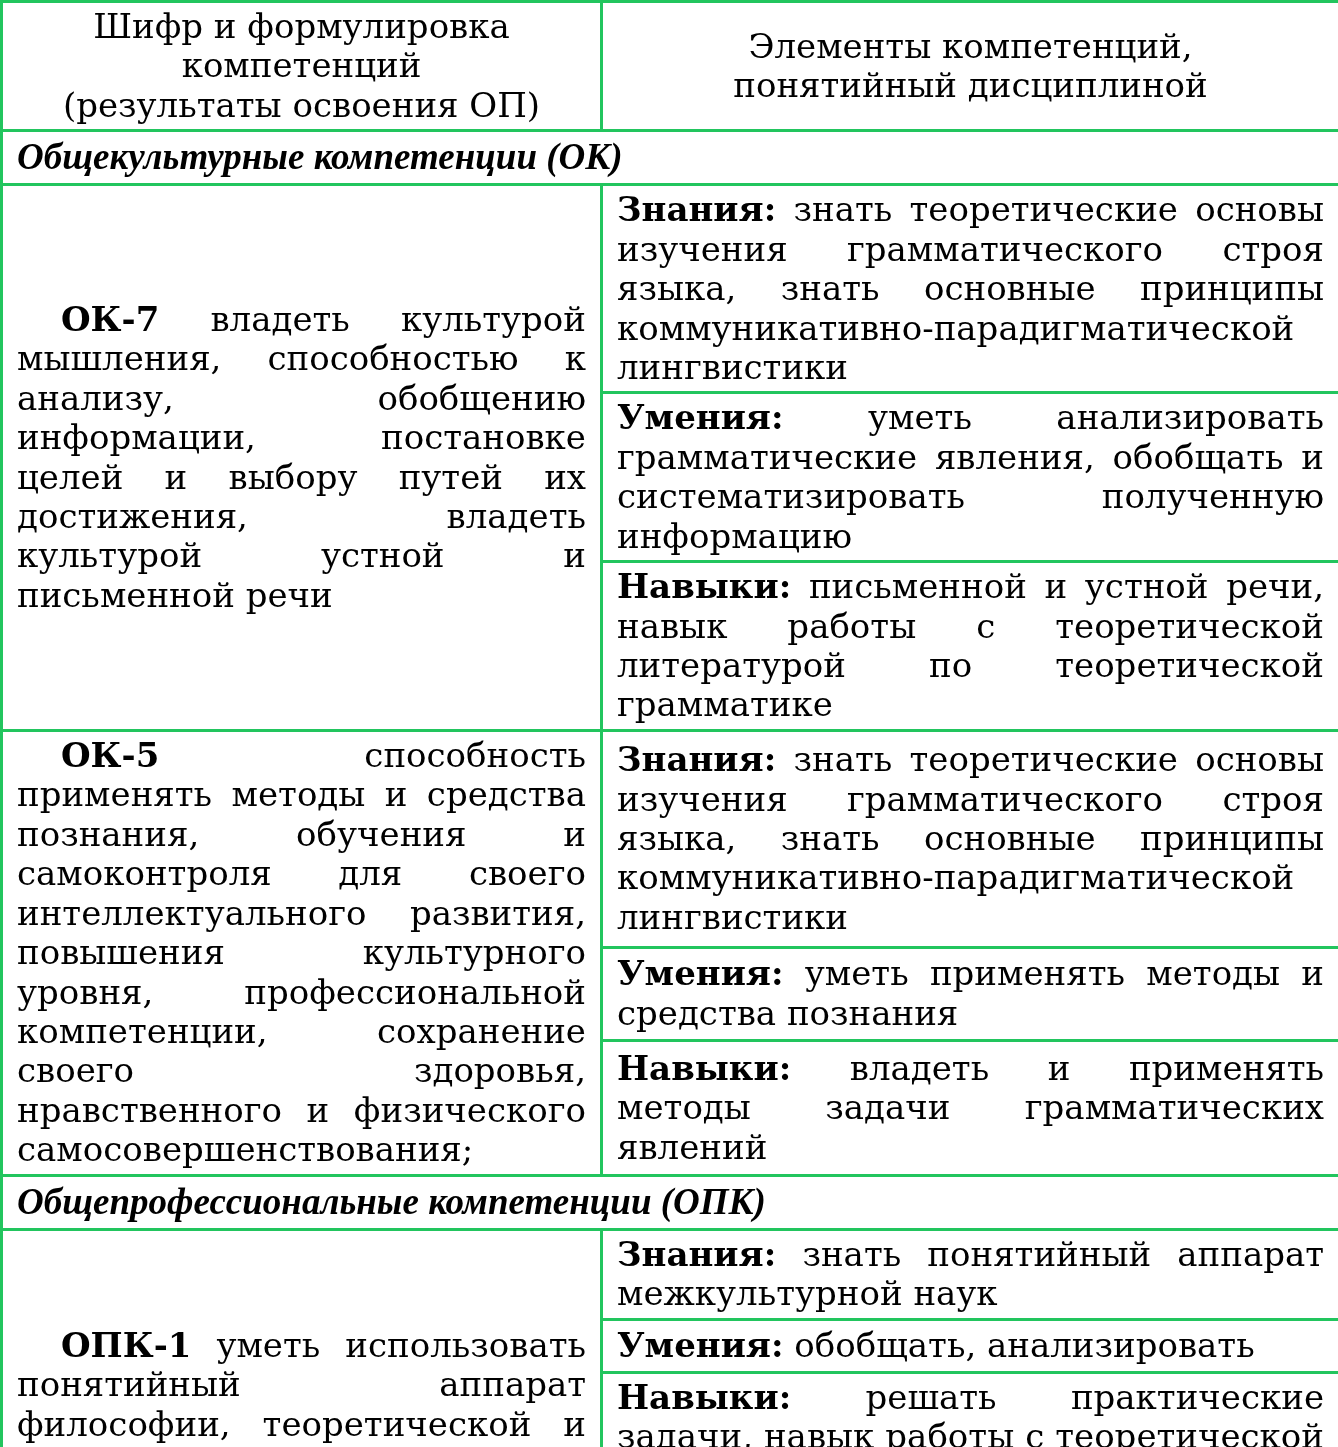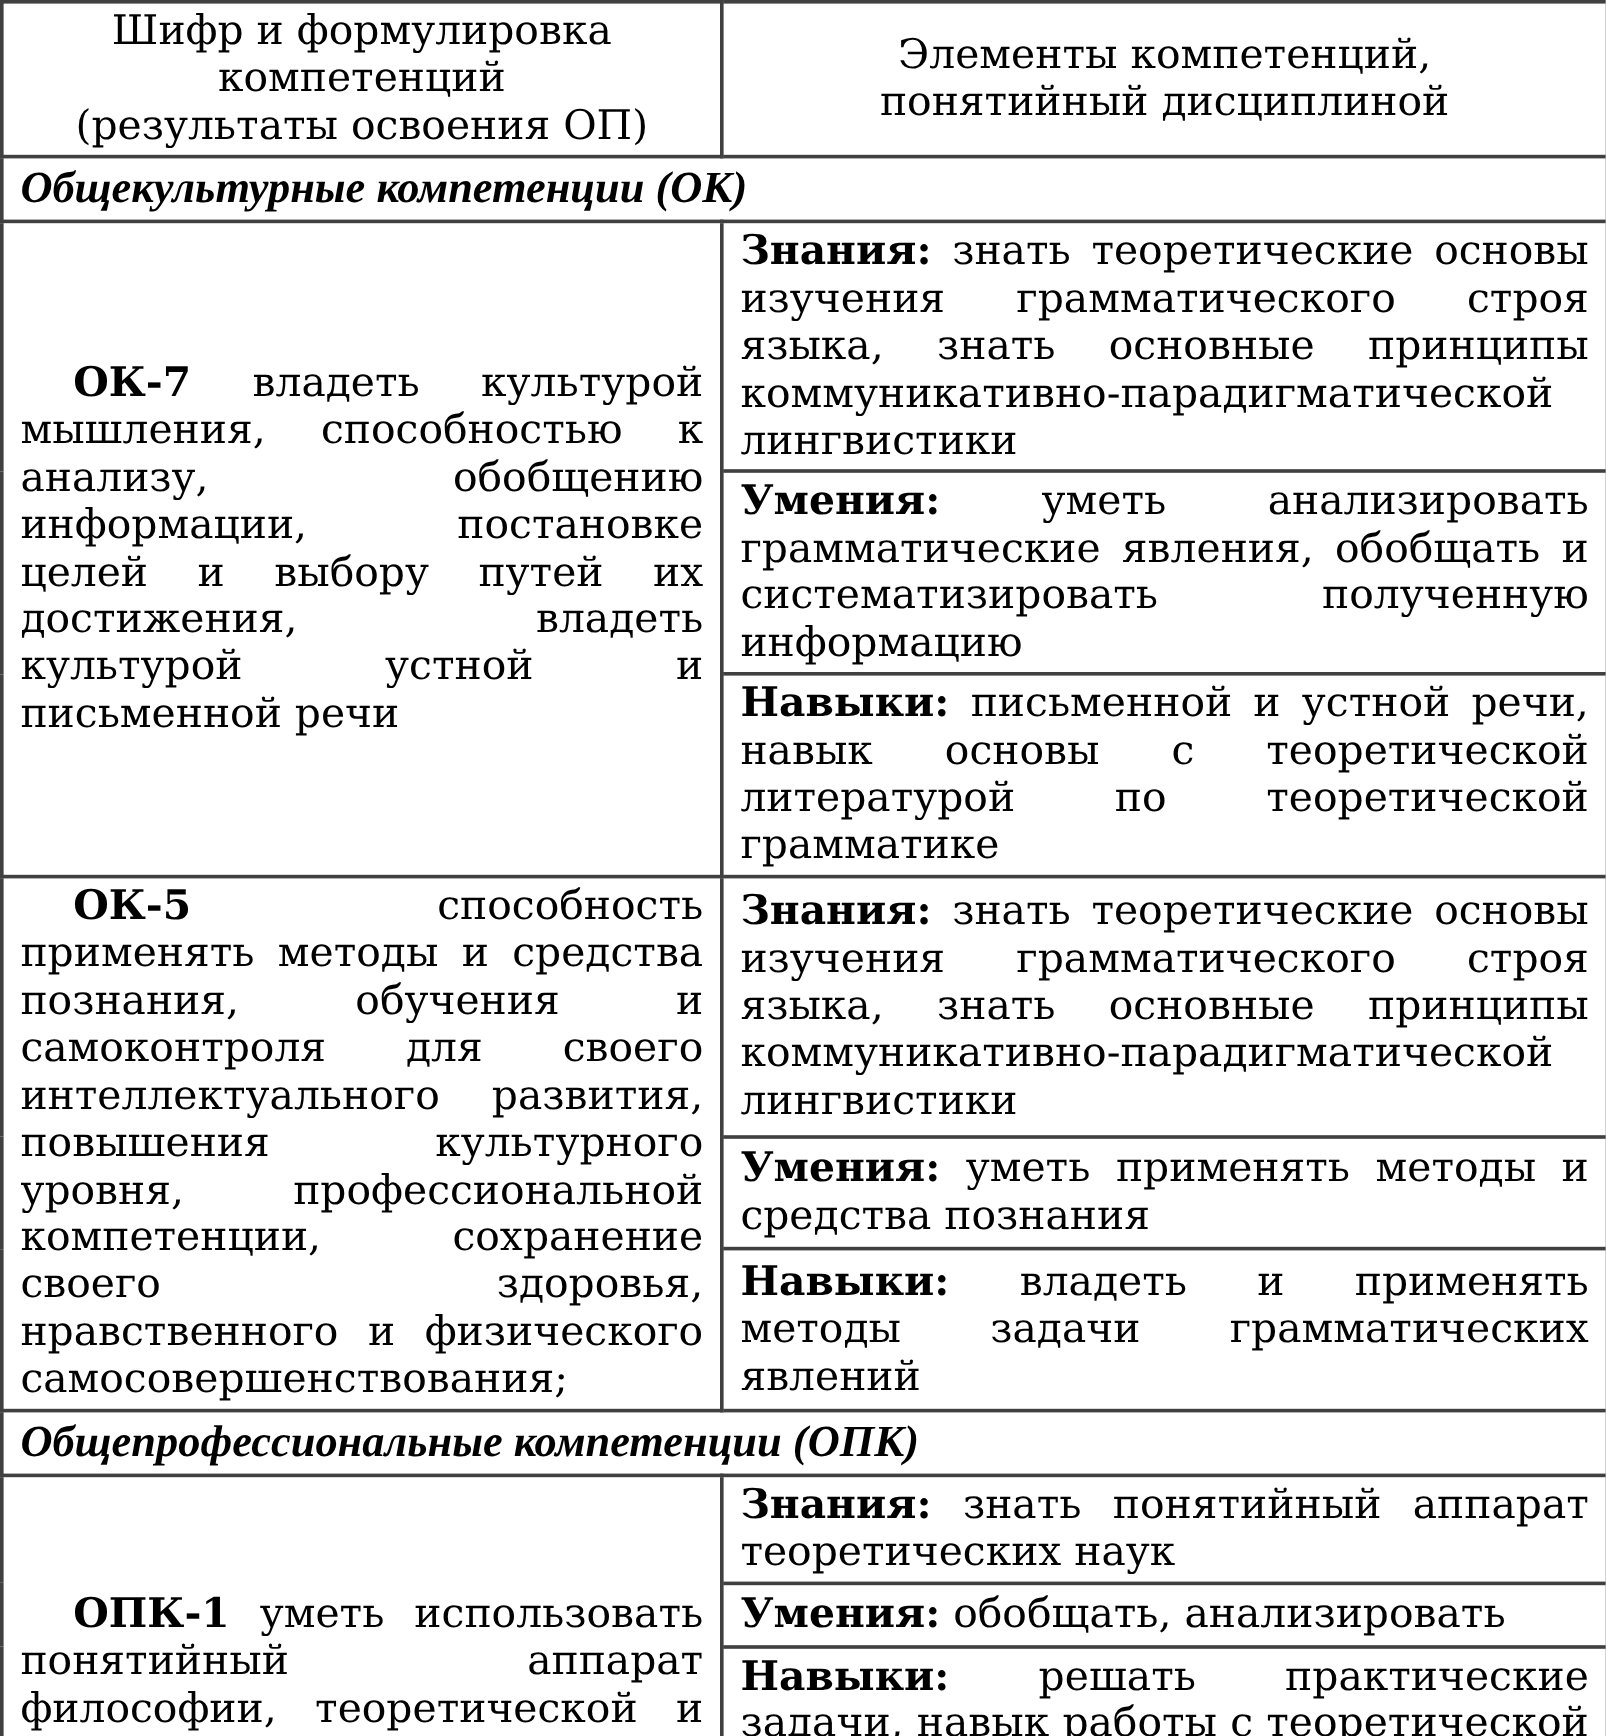--- a/index.html
+++ b/index.html
@@ -17,21 +17,21 @@
     border-collapse: collapse;
     table-layout: fixed;
     width: 1338px;
     color: #000000;
     font-family: "DejaVu Serif", "Liberation Serif", serif;
     font-size: 34px;
     line-height: 1.16;
   }
   table.comp-table td,
   table.comp-table th {
-    border: 3px solid #404040;
+    border: 3px solid #22c55e;
     padding: 4px 14px;
     vertical-align: middle;
     box-sizing: border-box;
     overflow: hidden;
   }
   th.hdr {
     font-weight: normal;
     text-align: center;
     font-size: 34px;
   }
@@ -87,41 +87,41 @@
       </tr>
 
       <tr style="height:164px">
         <td class="desc" rowspan="3"><span class="code">ОК-7</span> <span>владеть культурой мышления, способностью к анализу, обобщению информации, постановке целей и выбору путей их достижения, владеть культурой устной и письменной речи</span></td>
         <td class="element"><span class="el-label">Знания:</span> <span>знать теоретические основы изучения грамматического строя языка, знать основные принципы коммуникативно-парадигматической лингвистики</span></td>
       </tr>
       <tr style="height:127px">
         <td class="element"><span class="el-label">Умения:</span> <span>уметь анализировать грамматические явления, обобщать и систематизировать полученную информацию</span></td>
       </tr>
       <tr style="height:133px">
-        <td class="element"><span class="el-label">Навыки:</span> <span>письменной и устной речи, навык основы с теоретической литературой по теоретической грамматике</span></td>
+        <td class="element"><span class="el-label">Навыки:</span> <span>письменной и устной речи, навык работы с теоретической литературой по теоретической грамматике</span></td>
       </tr>
 
       <tr style="height:167px">
         <td class="desc" rowspan="3"><span class="code">ОК-5</span> <span>способность применять методы и средства познания, обучения и самоконтроля для своего интеллектуального развития, повышения культурного уровня, профессиональной компетенции, сохранение своего здоровья, нравственного и физического самосовершенствования;</span></td>
         <td class="element"><span class="el-label">Знания:</span> <span>знать теоретические основы изучения грамматического строя языка, знать основные принципы коммуникативно-парадигматической лингвистики</span></td>
       </tr>
       <tr style="height:88px">
         <td class="element"><span class="el-label">Умения:</span> <span>уметь применять методы и средства познания</span></td>
       </tr>
       <tr style="height:112px">
         <td class="element"><span class="el-label">Навыки:</span> <span>владеть и применять методы задачи грамматических явлений</span></td>
       </tr>
 
       <tr style="height:48px">
         <td class="section" colspan="2">Общепрофессиональные компетенции (ОПК)</td>
       </tr>
 
       <tr style="height:87px">
         <td class="desc" rowspan="3"><span class="code">ОПК-1</span> <span>уметь использовать понятийный аппарат философии, теоретической и прикладной лингвистики, переводоведения, лингводидактики и теории межкультурной коммуникации для решения профессиональных задач</span></td>
-        <td class="element"><span class="el-label">Знания:</span> <span>знать понятийный аппарат теоретических наук</span></td>
+        <td class="element"><span class="el-label">Знания:</span> <span>знать понятийный аппарат межкультурной наук</span></td>
       </tr>
       <tr style="height:53px">
         <td class="element"><span class="el-label">Умения:</span> <span>обобщать, анализировать</span></td>
       </tr>
       <tr style="height:322px">
         <td class="element"><span class="el-label">Навыки:</span> <span>решать практические задачи, навык работы с теоретической литературой по теоретической грамматике, навык использования понятийный аппарат философии, теоретической и прикладной лингвистики, переводоведения, лингводидактики и теории межкультурной коммуникации для решения профессиональных задач</span></td>
       </tr>
     </tbody>
   </table>
 </div>

